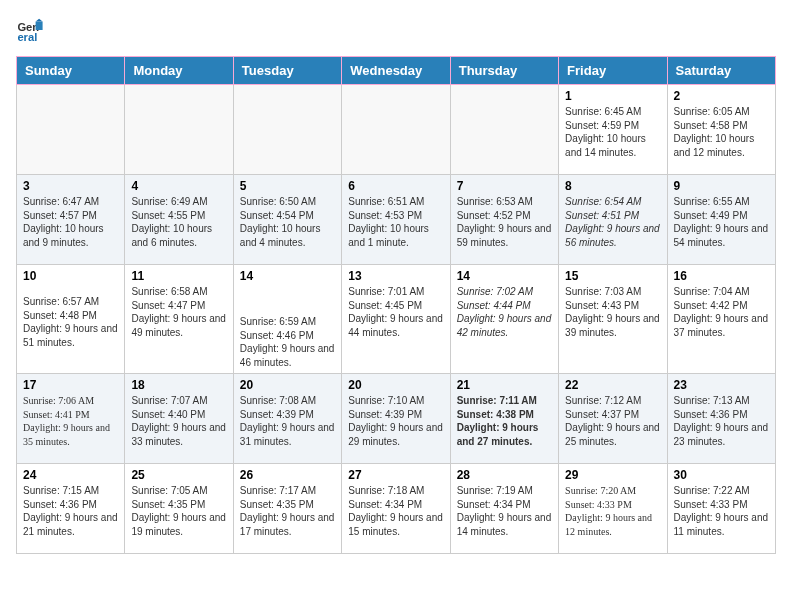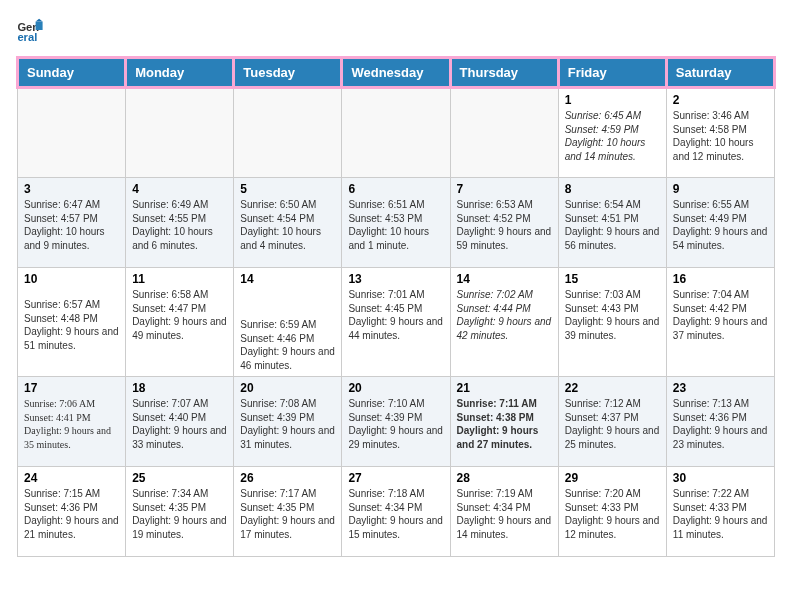--- a/index.html
+++ b/index.html
@@ -54,21 +54,21 @@
       border-collapse: collapse;
       font-size: 11px;
     }
     thead tr th {
       background-color: #2980b9;
       color: #fff;
       text-align: left;
       padding: 6px 8px;
       font-size: 13px;
       font-weight: bold;
-      border: 3px solid #f9a8d4;
+      border: 1px solid #f9a8d4;
     }
     tbody tr td {
       border: 1px solid #ccc;
       vertical-align: top;
       padding: 4px 6px;
       width: 14.28%;
       min-height: 80px;
       height: 90px;
     }
     tbody tr:nth-child(odd) td {
@@ -130,27 +130,27 @@
   </thead>
   <tbody id="calendar-body">
   <tr>
         <td class="empty-cell"></td>
         <td class="empty-cell"></td>
         <td class="empty-cell"></td>
         <td class="empty-cell"></td>
         <td class="empty-cell"></td>
         <td>
           <span class="day-num">1</span>
-          <div class="day-info" style="white-space: pre-line; font-style: italic;">Sunrise: 6:45 AM
+          <div class="day-info" style="white-space: pre-line;">Sunrise: 6:45 AM
 Sunset: 4:59 PM
 Daylight: 10 hours and 14 minutes.</div>
         </td>
         <td>
           <span class="day-num">2</span>
-          <div class="day-info" style="white-space: pre-line;">Sunrise: 3:46 AM
+          <div class="day-info" style="white-space: pre-line;">Sunrise: 6:05 AM
 Sunset: 4:58 PM
 Daylight: 10 hours and 12 minutes.</div>
         </td>
       </tr>
       <tr>
         <td>
           <span class="day-num">3</span>
           <div class="day-info" style="white-space: pre-line;">Sunrise: 6:47 AM
 Sunset: 4:57 PM
 Daylight: 10 hours and 9 minutes.</div>
@@ -174,21 +174,21 @@
 Daylight: 10 hours and 1 minute.</div>
         </td>
         <td>
           <span class="day-num">7</span>
           <div class="day-info" style="white-space: pre-line;">Sunrise: 6:53 AM
 Sunset: 4:52 PM
 Daylight: 9 hours and 59 minutes.</div>
         </td>
         <td>
           <span class="day-num">8</span>
-          <div class="day-info" style="white-space: pre-line;">Sunrise: 6:54 AM
+          <div class="day-info" style="white-space: pre-line; font-style: italic;">Sunrise: 6:54 AM
 Sunset: 4:51 PM
 Daylight: 9 hours and 56 minutes.</div>
         </td>
         <td>
           <span class="day-num">9</span>
           <div class="day-info" style="white-space: pre-line;">Sunrise: 6:55 AM
 Sunset: 4:49 PM
 Daylight: 9 hours and 54 minutes.</div>
         </td>
       </tr>
@@ -282,21 +282,21 @@
       </tr>
       <tr>
         <td>
           <span class="day-num">24</span>
           <div class="day-info" style="white-space: pre-line;">Sunrise: 7:15 AM
 Sunset: 4:36 PM
 Daylight: 9 hours and 21 minutes.</div>
         </td>
         <td>
           <span class="day-num">25</span>
-          <div class="day-info" style="white-space: pre-line;">Sunrise: 7:34 AM
+          <div class="day-info" style="white-space: pre-line;">Sunrise: 7:05 AM
 Sunset: 4:35 PM
 Daylight: 9 hours and 19 minutes.</div>
         </td>
         <td>
           <span class="day-num">26</span>
           <div class="day-info" style="white-space: pre-line;">Sunrise: 7:17 AM
 Sunset: 4:35 PM
 Daylight: 9 hours and 17 minutes.</div>
         </td>
         <td>
@@ -306,21 +306,21 @@
 Daylight: 9 hours and 15 minutes.</div>
         </td>
         <td>
           <span class="day-num">28</span>
           <div class="day-info" style="white-space: pre-line;">Sunrise: 7:19 AM
 Sunset: 4:34 PM
 Daylight: 9 hours and 14 minutes.</div>
         </td>
         <td>
           <span class="day-num">29</span>
-          <div class="day-info" style="white-space: pre-line;">Sunrise: 7:20 AM
+          <div class="day-info" style="white-space: pre-line; font-family: Liberation Serif, serif;">Sunrise: 7:20 AM
 Sunset: 4:33 PM
 Daylight: 9 hours and 12 minutes.</div>
         </td>
         <td>
           <span class="day-num">30</span>
           <div class="day-info" style="white-space: pre-line;">Sunrise: 7:22 AM
 Sunset: 4:33 PM
 Daylight: 9 hours and 11 minutes.</div>
         </td>
       </tr>

